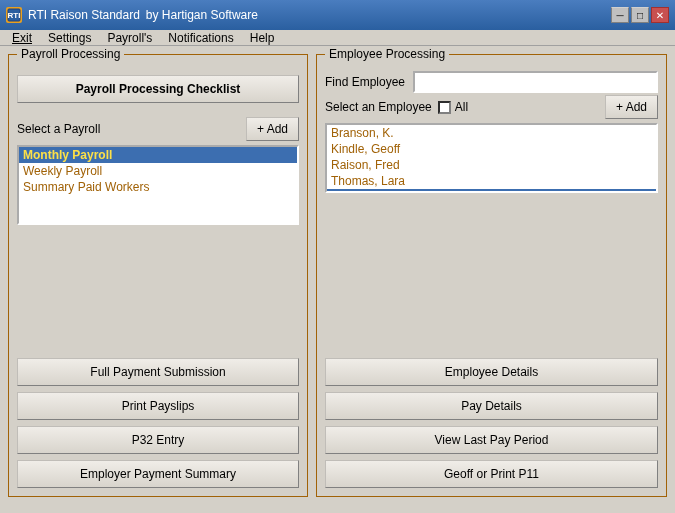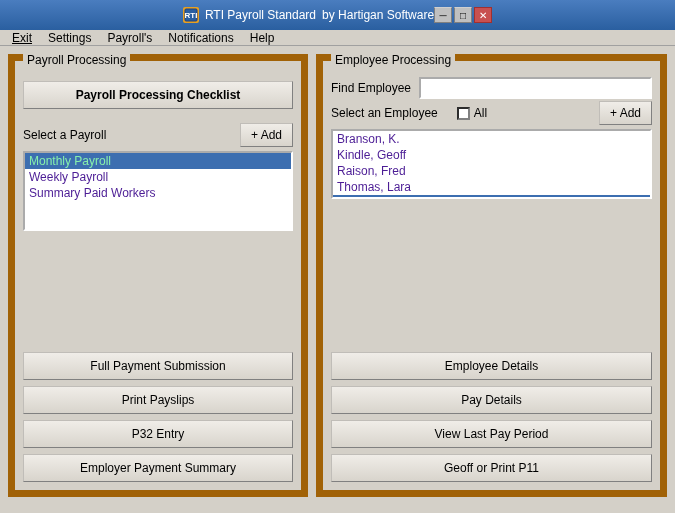--- a/index.html
+++ b/index.html
@@ -11,21 +11,21 @@
       height: 513px;
       overflow: hidden;
     }
 
     
     .title-bar {
       background: linear-gradient(to bottom, #4a7dbf, #2a5fa0);
       height: 30px;
       display: flex;
       align-items: center;
-      justify-content: center;
+      justify-content: space-between;
       padding: 0 6px;
       user-select: none;
     }
     .title-bar-left {
       display: flex;
       align-items: center;
       gap: 6px;
       color: white;
       font-size: 12px;
       font-weight: normal;
@@ -86,21 +86,21 @@
     
     .main-content {
       padding: 8px;
       display: flex;
       gap: 8px;
       height: calc(513px - 54px);
     }
 
     
     .group-box {
-      border: 7px solid #a16207;
+      border: 1px solid #a16207;
       background: #d4d0c8;
       position: relative;
       padding: 16px 8px 8px 8px;
       flex: 1;
     }
     .group-box-title {
       position: absolute;
       top: -8px;
       left: 8px;
       background: #d4d0c8;
@@ -157,25 +157,26 @@
       border: 2px inset #ffffff;
       background: white;
       height: 80px;
       overflow-y: auto;
       margin-bottom: 8px;
       font-size: 12px;
     }
     .listbox-item {
       padding: 1px 4px;
       cursor: default;
-      color: #4c1d95;
+      color: #a16207;
     }
     .listbox-item.selected {
       background: #3c6eb0;
-      color: #86efac;
+      color: #fde047;
+      font-weight: bold;
     }
 
     
     .right-panel {
       display: flex;
       flex-direction: column;
       flex: 1;
     }
     .right-panel .group-box {
       flex: 1;
@@ -208,21 +209,21 @@
     
     .select-employee-row {
       display: flex;
       align-items: center;
       justify-content: space-between;
       margin-bottom: 4px;
     }
     .select-employee-left {
       display: flex;
       align-items: flex-end;
-      gap: 19px;
+      gap: 6px;
     }
     .checkbox-area {
       display: flex;
       align-items: center;
       gap: 4px;
     }
     .checkbox {
       width: 13px;
       height: 13px;
       border: 2px inset #808080;
@@ -245,21 +246,21 @@
 <body>
 
 <div class="title-bar">
   <div class="title-bar-left">
     <div class="title-bar-icon">
       <svg width="14" height="14" viewBox="0 0 14 14">
         <rect x="1" y="1" width="12" height="12" rx="1" fill="#2a5fa0" stroke="#1a4080" stroke-width="1"></rect>
         <text x="7" y="10" text-anchor="middle" font-size="8" fill="white" font-weight="bold">RTI</text>
       </svg>
     </div>
-    <span>RTI Payroll Standard</span>
+    <span>RTI Raison Standard</span>
     <span style="font-weight:normal;">by Hartigan Software</span>
   </div>
   <div class="title-bar-controls">
     <div class="title-btn">─</div>
     <div class="title-btn">□</div>
     <div class="title-btn close">✕</div>
   </div>
 </div>
 
 <div class="menu-bar">

